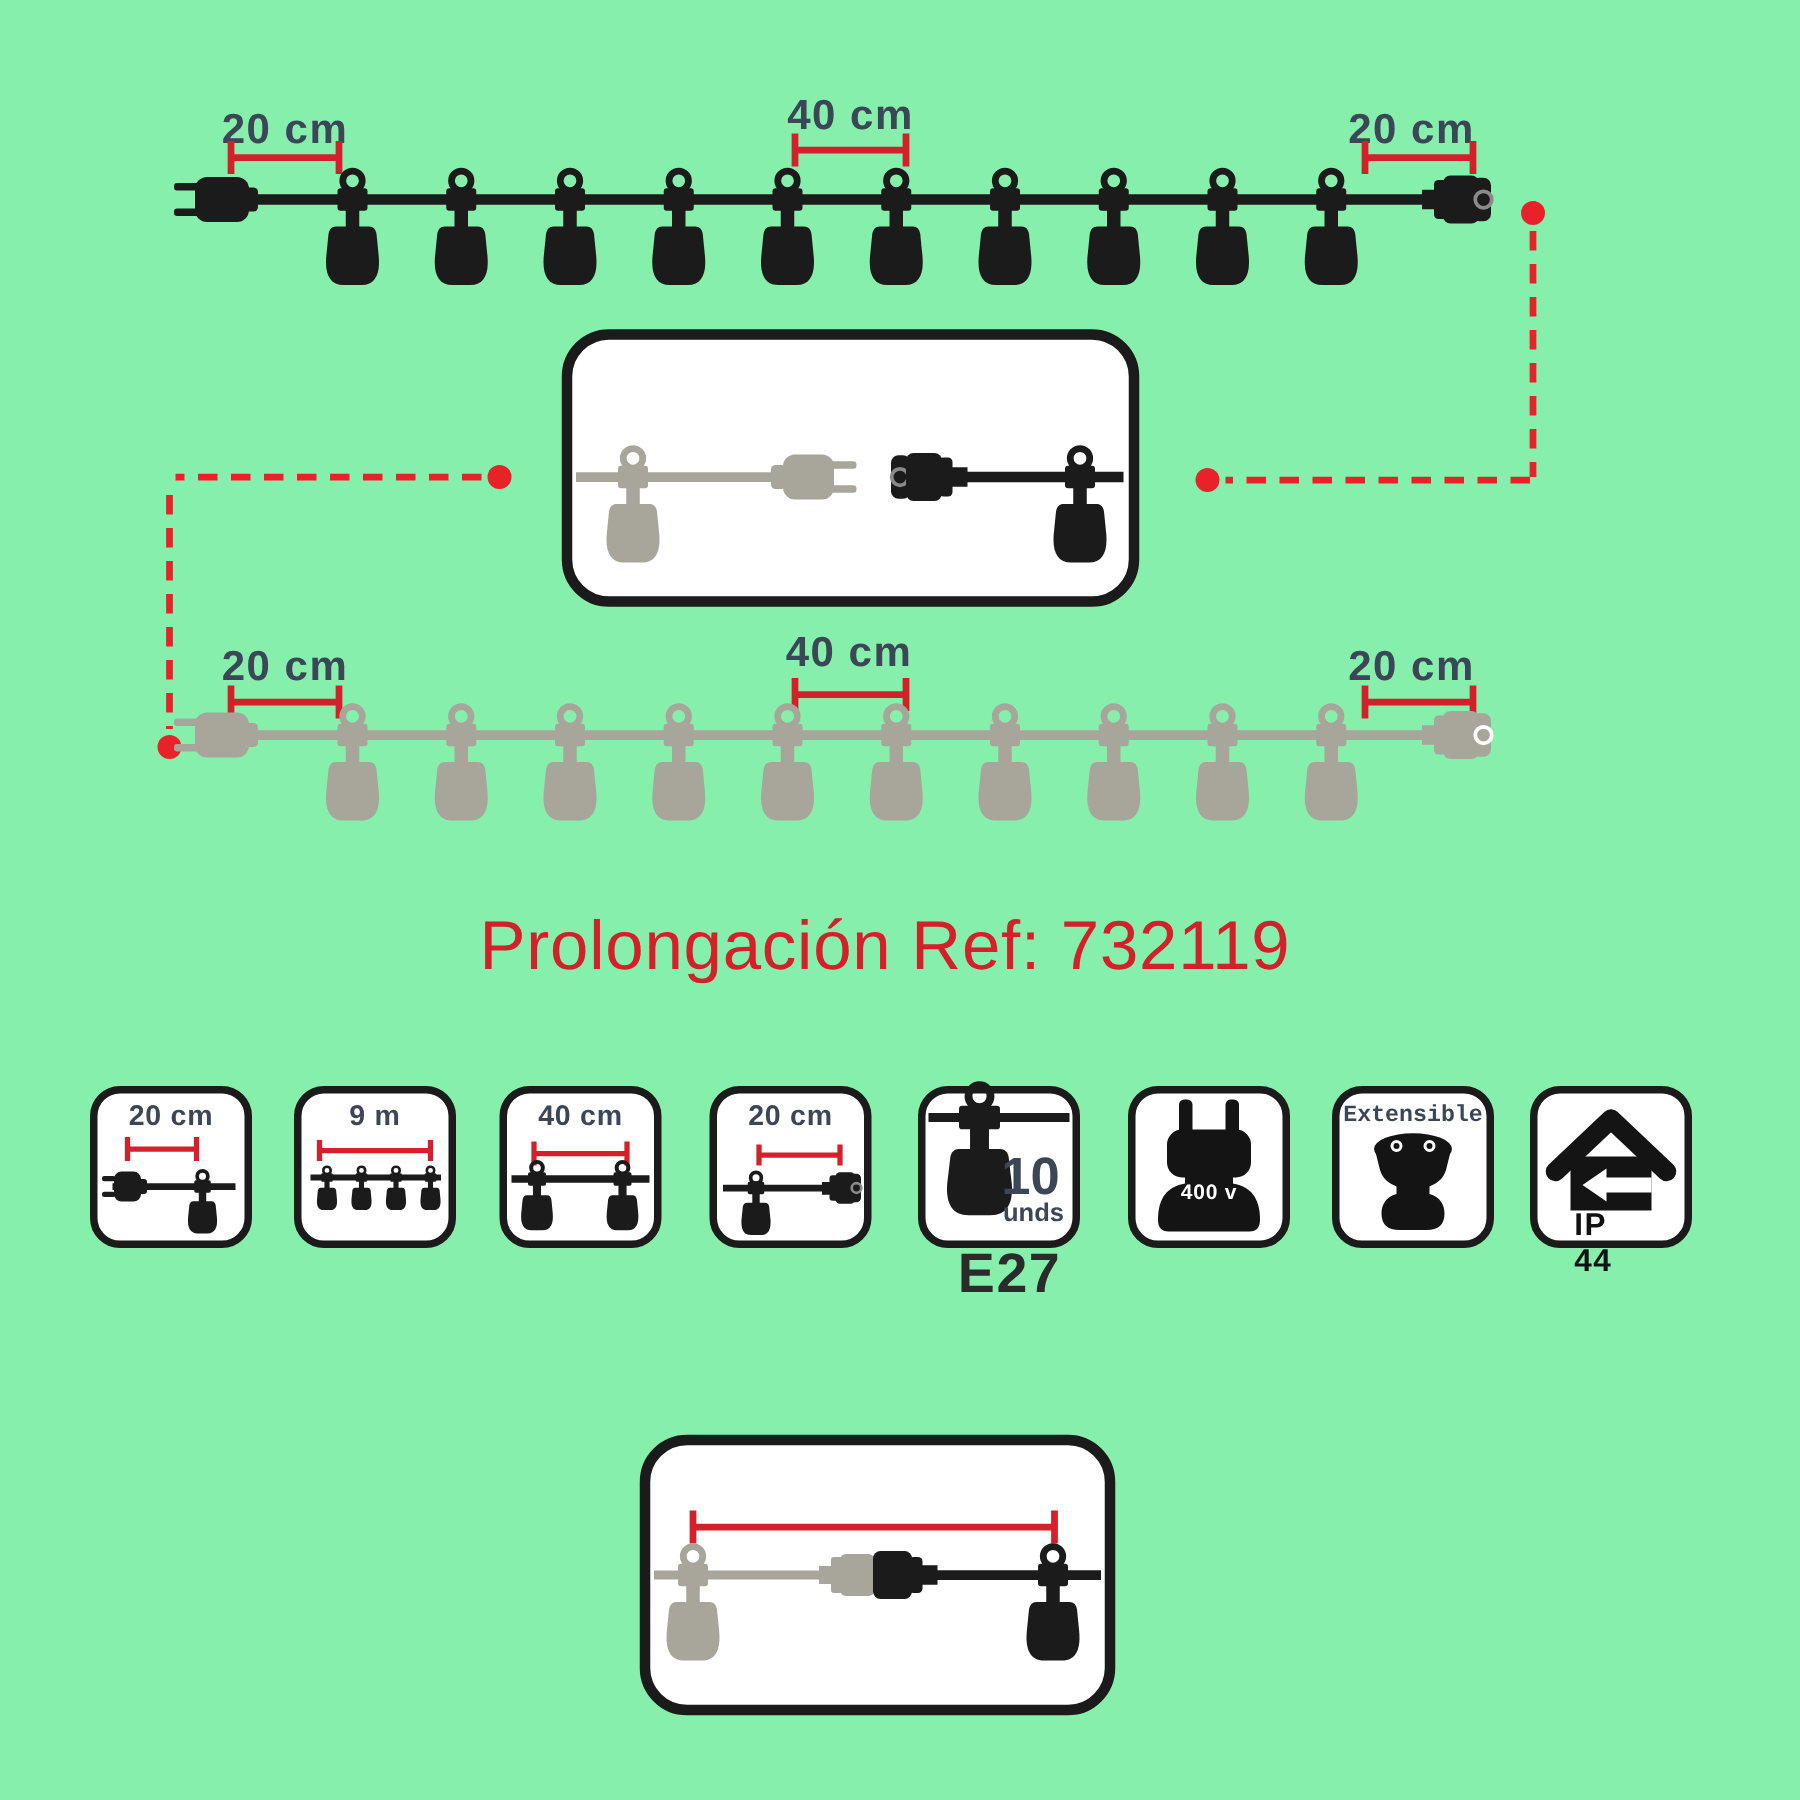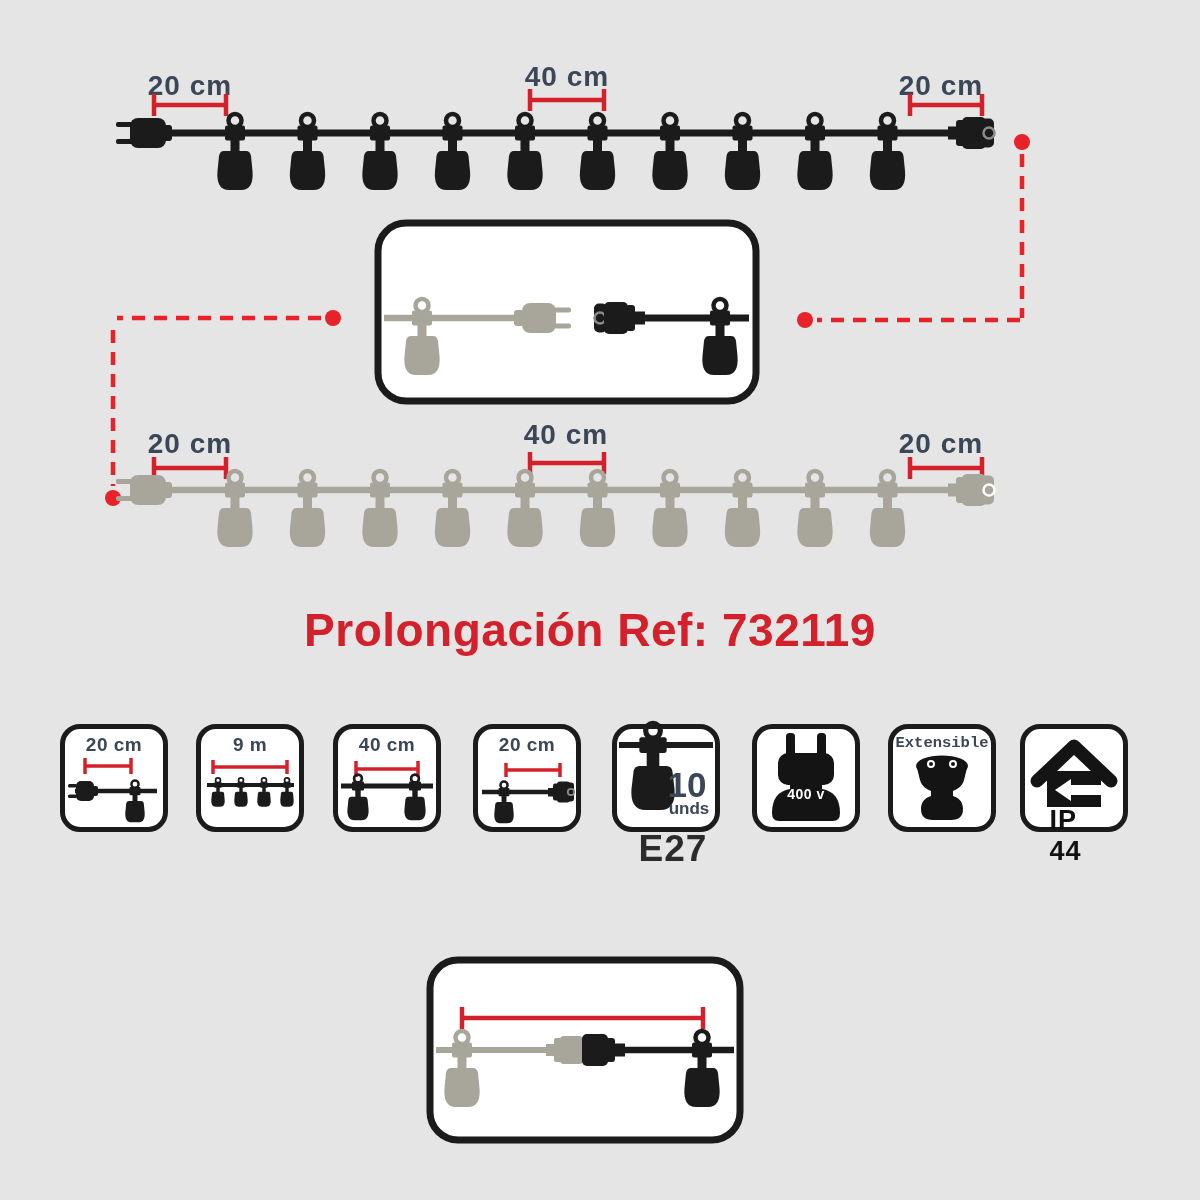--- a/index.html
+++ b/index.html
@@ -1,39 +1,39 @@
 <!DOCTYPE html>
 <html><head>
 <meta charset="utf-8">
 <style>
   html,body{margin:0;padding:0;background:#fff;}
-  .stage{position:relative;width:1200px;height:1200px;background:#e5e5e5;overflow:hidden;
+  .stage{position:relative;width:1200px;height:1200px;background:#86efac;overflow:hidden;
          font-family:"Liberation Sans", sans-serif;}
   .abs{position:absolute;}
   .mlabel{position:absolute;transform:translateX(-50%);font-size:28px;font-weight:bold;
           color:#3b4656;letter-spacing:1px;white-space:nowrap;}
   .title{position:absolute;left:590px;top:603px;transform:translateX(-50%);
-         font-size:46px;font-weight:700;color:#d4202a;white-space:nowrap;letter-spacing:0.5px;}
+         font-size:46px;font-weight:400;color:#d4202a;white-space:nowrap;letter-spacing:0.5px;}
   .spec-box{position:absolute;top:724px;width:98px;height:98px;background:#fff;
             border:5px solid #1b1b1b;border-radius:20px;}
   .spec-box svg{position:absolute;left:0;top:0;overflow:visible;}
   .box-label{position:absolute;left:49px;top:5px;transform:translateX(-50%);
              font-size:19px;font-weight:bold;color:#3b4656;letter-spacing:0.5px;white-space:nowrap;}
   .count-big{position:absolute;left:70px;top:36px;transform:translateX(-50%);
              font-size:35px;font-weight:bold;color:#3b4656;}
   .count-unit{position:absolute;left:72px;top:70px;transform:translateX(-50%);
               font-size:17px;font-weight:bold;color:#3b4656;}
   .caption-e27{position:absolute;left:56px;top:99px;transform:translateX(-50%);
                font-size:37px;font-weight:700;color:#2b2b2b;letter-spacing:1px;}
   .volt-label{position:absolute;left:49px;top:57px;transform:translateX(-50%);
               font-size:14px;font-weight:bold;color:#ffffff;letter-spacing:0.5px;}
   .ext-label{position:absolute;left:49px;top:5px;transform:translateX(-50%);
              font-size:15.5px;font-weight:bold;color:#3b4656;font-family:Liberation Mono, monospace;}
   .ip-label{position:absolute;left:49px;top:76px;transform:translateX(-50%);
-            font-size:27px;font-weight:bold;color:#111;letter-spacing:1px;}
+            font-size:21px;font-weight:bold;color:#111;letter-spacing:1px;}
 </style>
 </head>
 <body>
 
 <div class="stage">
 
   <span class="mlabel" style="left:190px;top:70px">20 cm</span>
   <span class="mlabel" style="left:567px;top:61px">40 cm</span>
   <span class="mlabel" style="left:941px;top:70px">20 cm</span>
 

